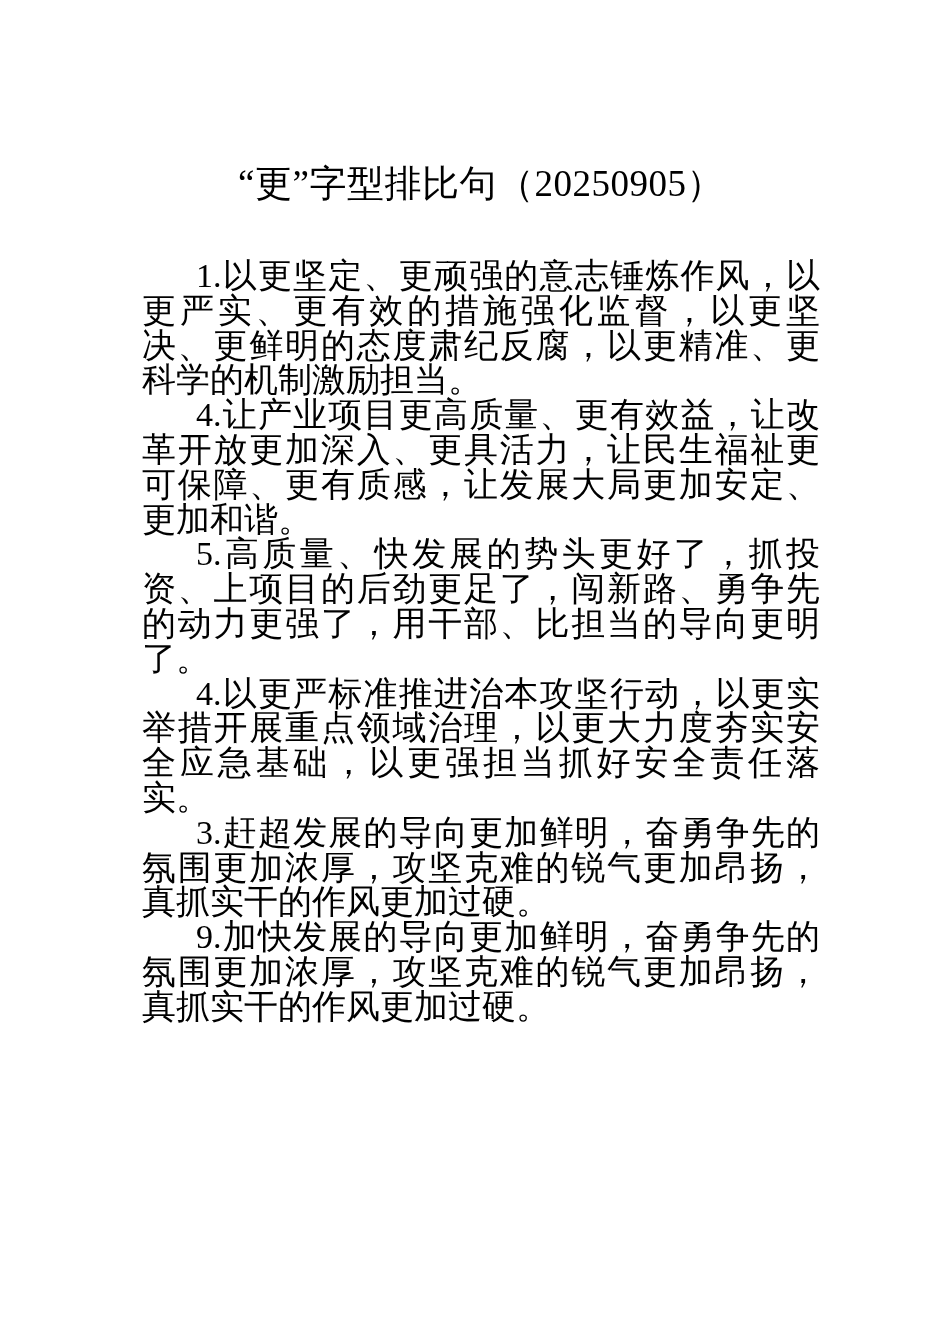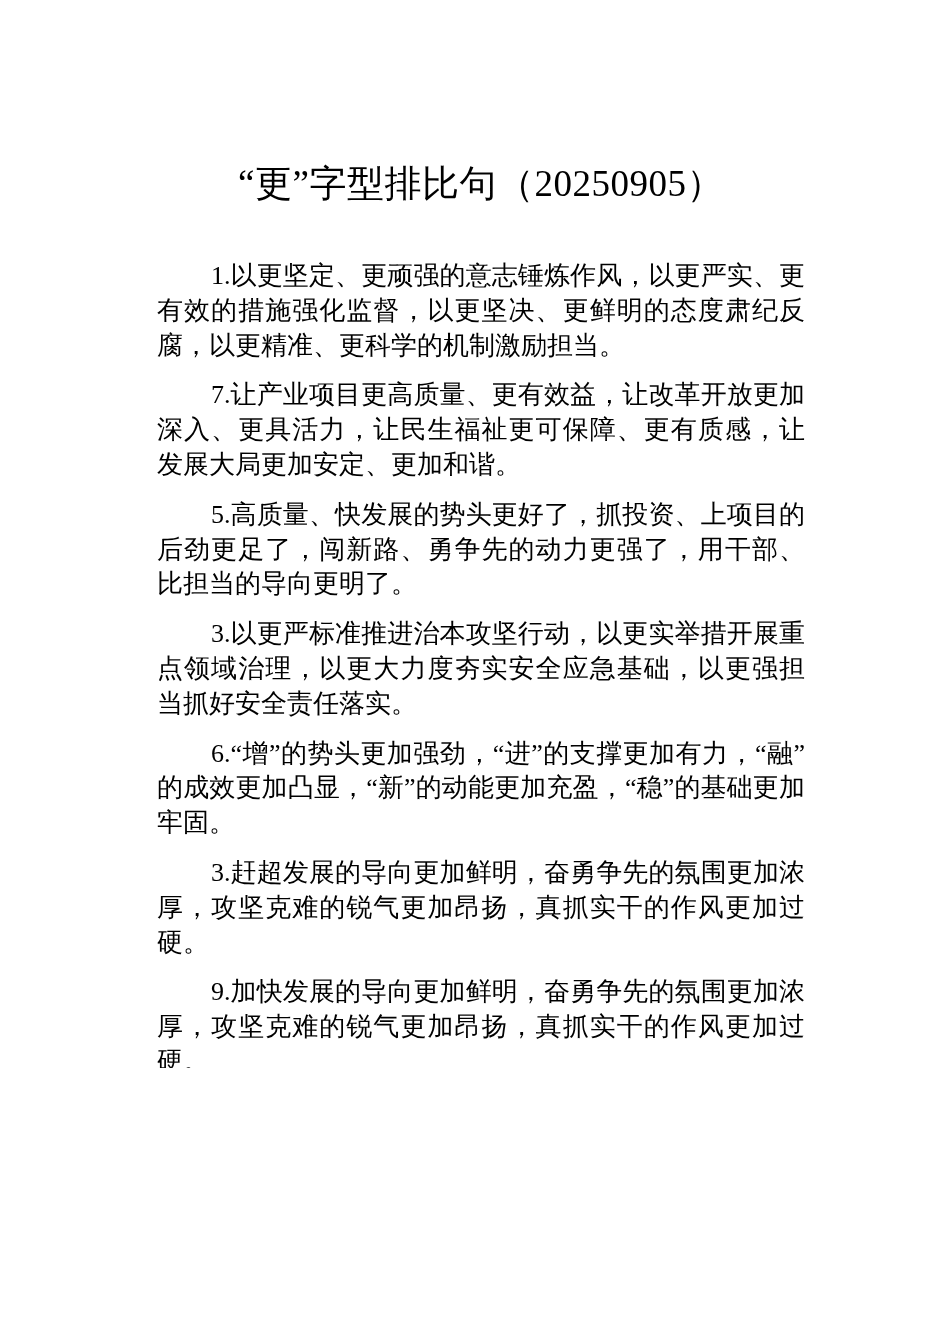--- a/index.html
+++ b/index.html
@@ -21,39 +21,38 @@
   .doc-title {
     margin: 0 0 54px 0;
     font-size: 37px;
     line-height: 42px;
     font-weight: normal;
     text-align: center;
     letter-spacing: 0.5px;
     white-space: nowrap;
   }
   .doc-body p {
-    margin: 15px;
-    font-size: 26px;
+    margin: 0;
+    font-size: 34px;
     line-height: 34.8px;
     text-indent: 54px;
     text-align: justify;
     letter-spacing: 0;
   }
   .doc-body p.cutoff {
     white-space: nowrap;
   }
 </style>
 </head>
 <body>
 
 <div class="page">
   <h1 class="doc-title">“更”字型排比句（20250905）</h1>
 
   <div class="doc-body">
     <p>1.以更坚定、更顽强的意志锤炼作风，以更严实、更有效的措施强化监督，以更坚决、更鲜明的态度肃纪反腐，以更精准、更科学的机制激励担当。</p>
-    <p>7.让产业项目更高质量、更有效益，让改革开放更加深入、更具活力，让民生福祉更可保障、更有质感，让发展大局更加安定、更加和谐。</p>
+    <p>4.让产业项目更高质量、更有效益，让改革开放更加深入、更具活力，让民生福祉更可保障、更有质感，让发展大局更加安定、更加和谐。</p>
     <p>5.高质量、快发展的势头更好了，抓投资、上项目的后劲更足了，闯新路、勇争先的动力更强了，用干部、比担当的导向更明了。</p>
-    <p>3.以更严标准推进治本攻坚行动，以更实举措开展重点领域治理，以更大力度夯实安全应急基础，以更强担当抓好安全责任落实。</p>
-    <p>6.“增”的势头更加强劲，“进”的支撑更加有力，“融”的成效更加凸显，“新”的动能更加充盈，“稳”的基础更加牢固。</p>
+    <p>4.以更严标准推进治本攻坚行动，以更实举措开展重点领域治理，以更大力度夯实安全应急基础，以更强担当抓好安全责任落实。</p>
     <p>3.赶超发展的导向更加鲜明，奋勇争先的氛围更加浓厚，攻坚克难的锐气更加昂扬，真抓实干的作风更加过硬。</p>
     <p>9.加快发展的导向更加鲜明，奋勇争先的氛围更加浓厚，攻坚克难的锐气更加昂扬，真抓实干的作风更加过硬。</p>
   </div>
 </div>
 
 </body></html>

